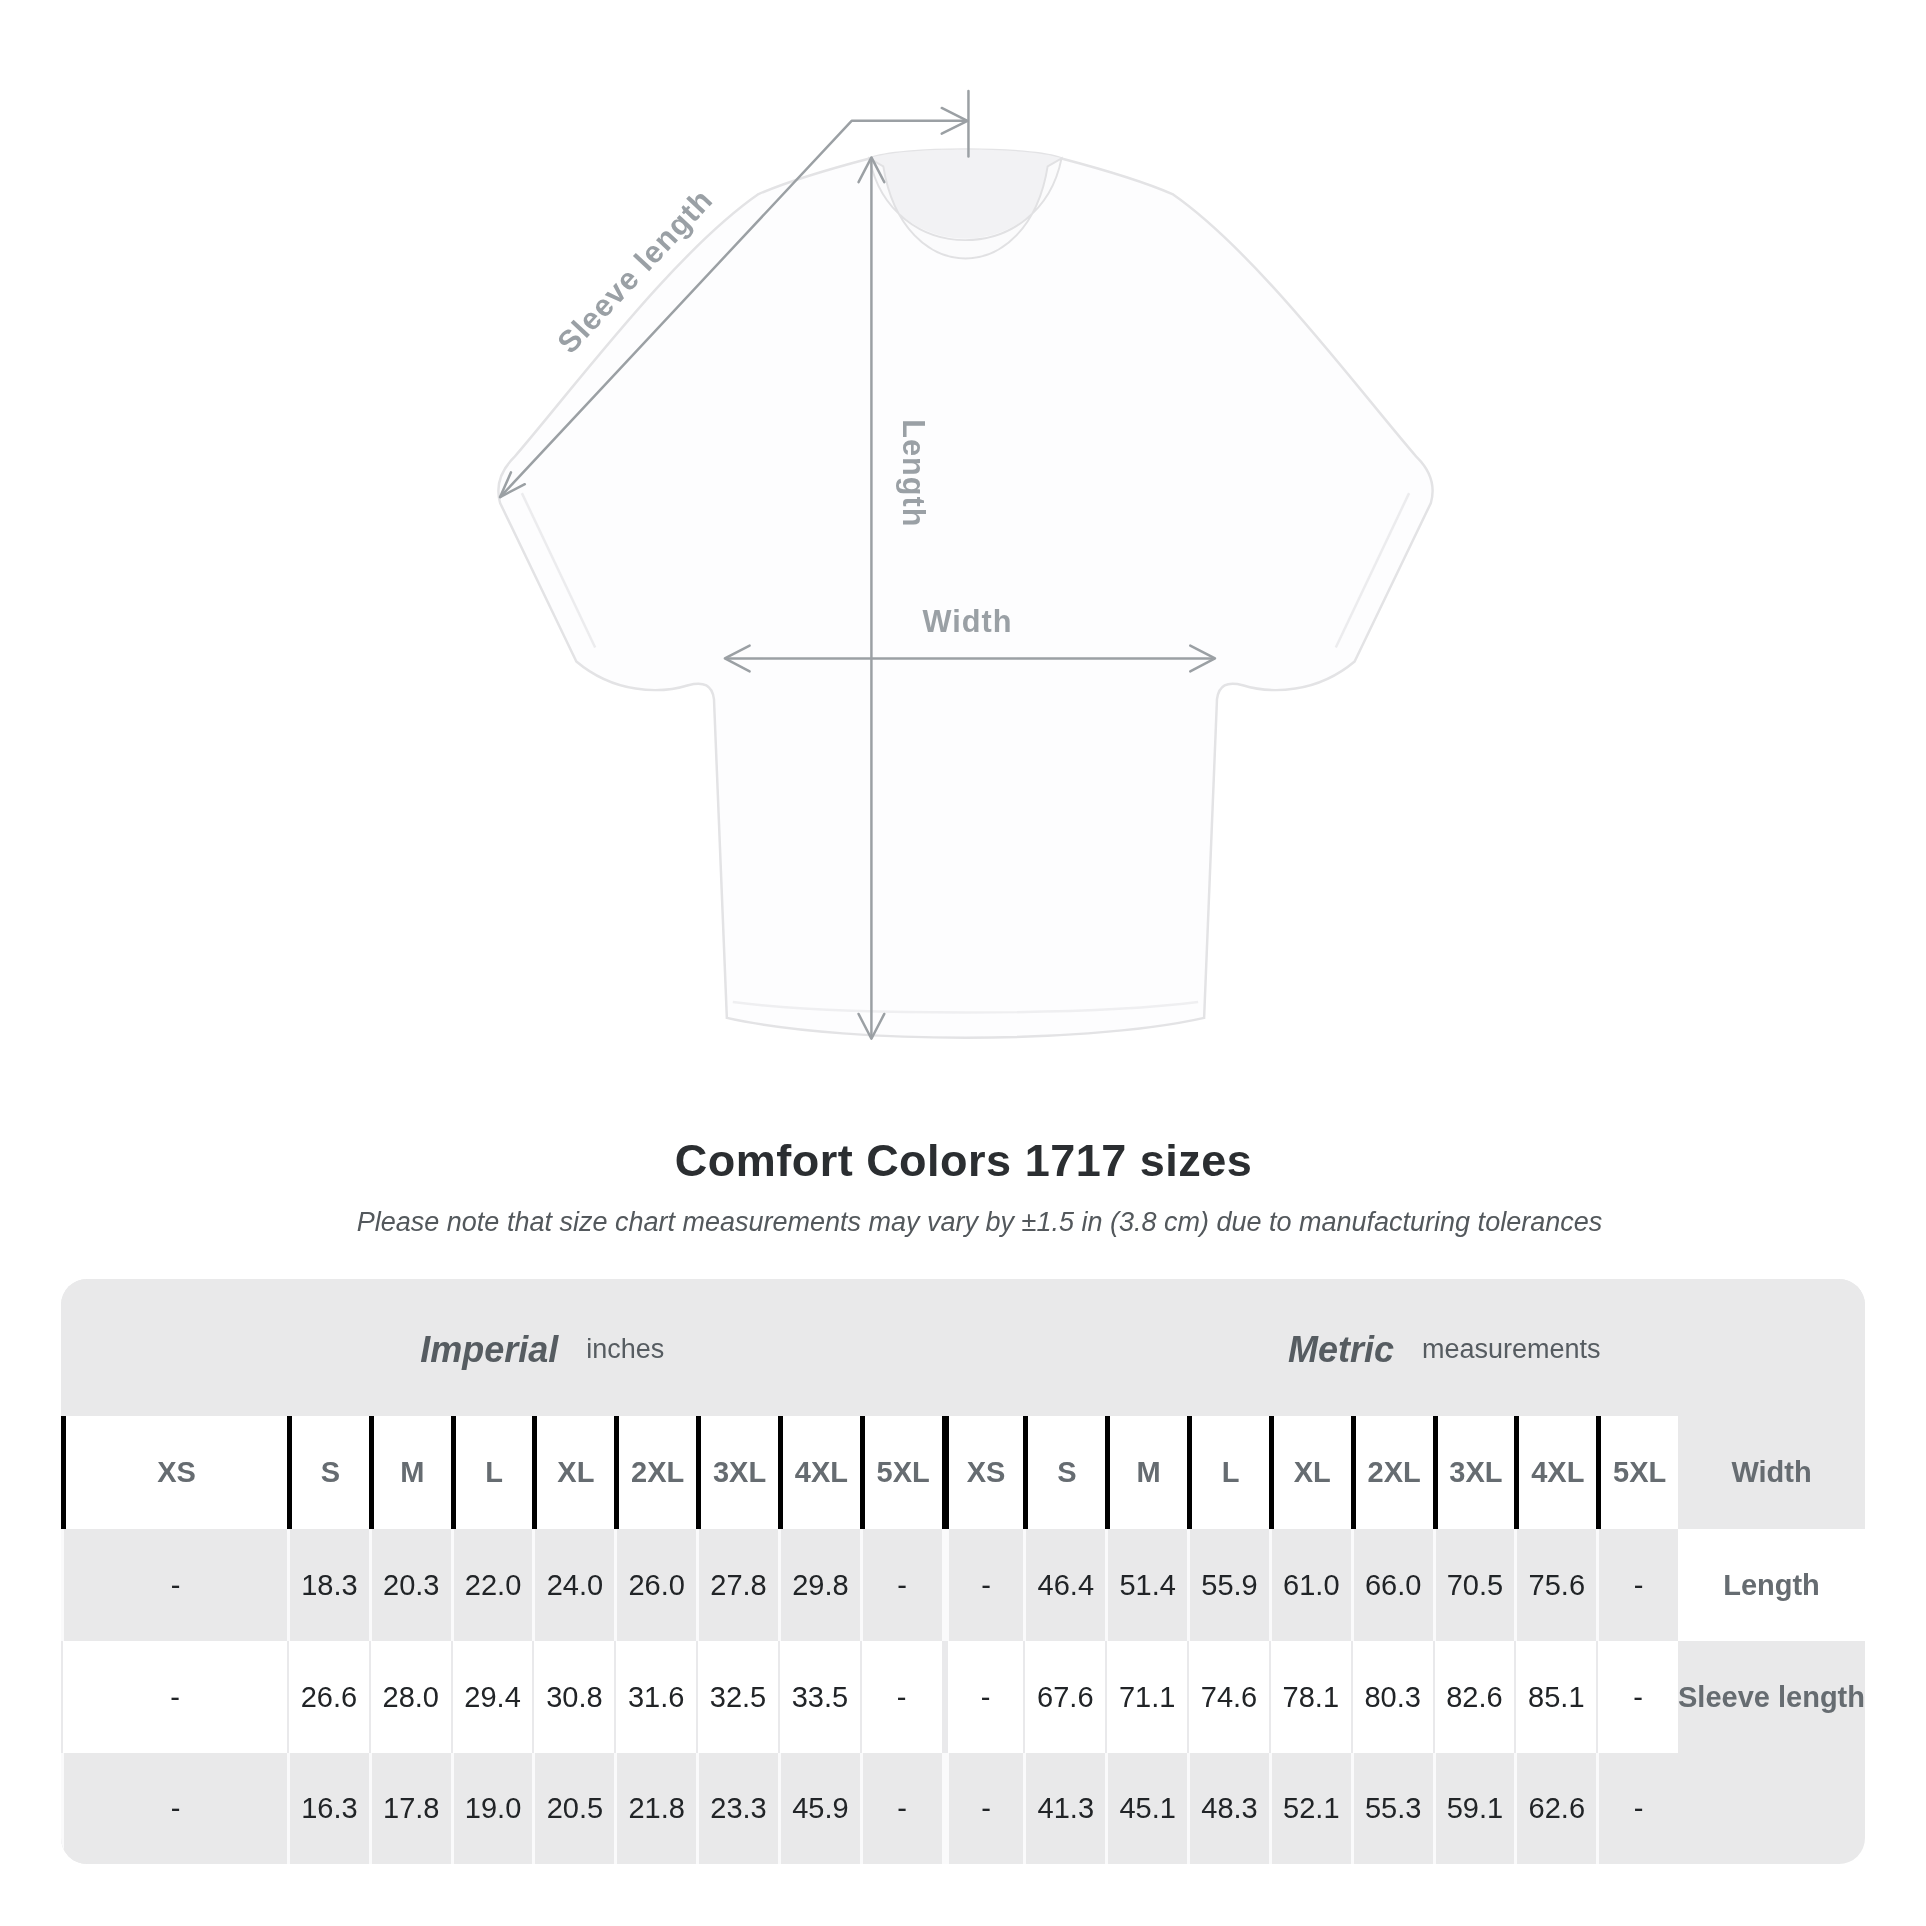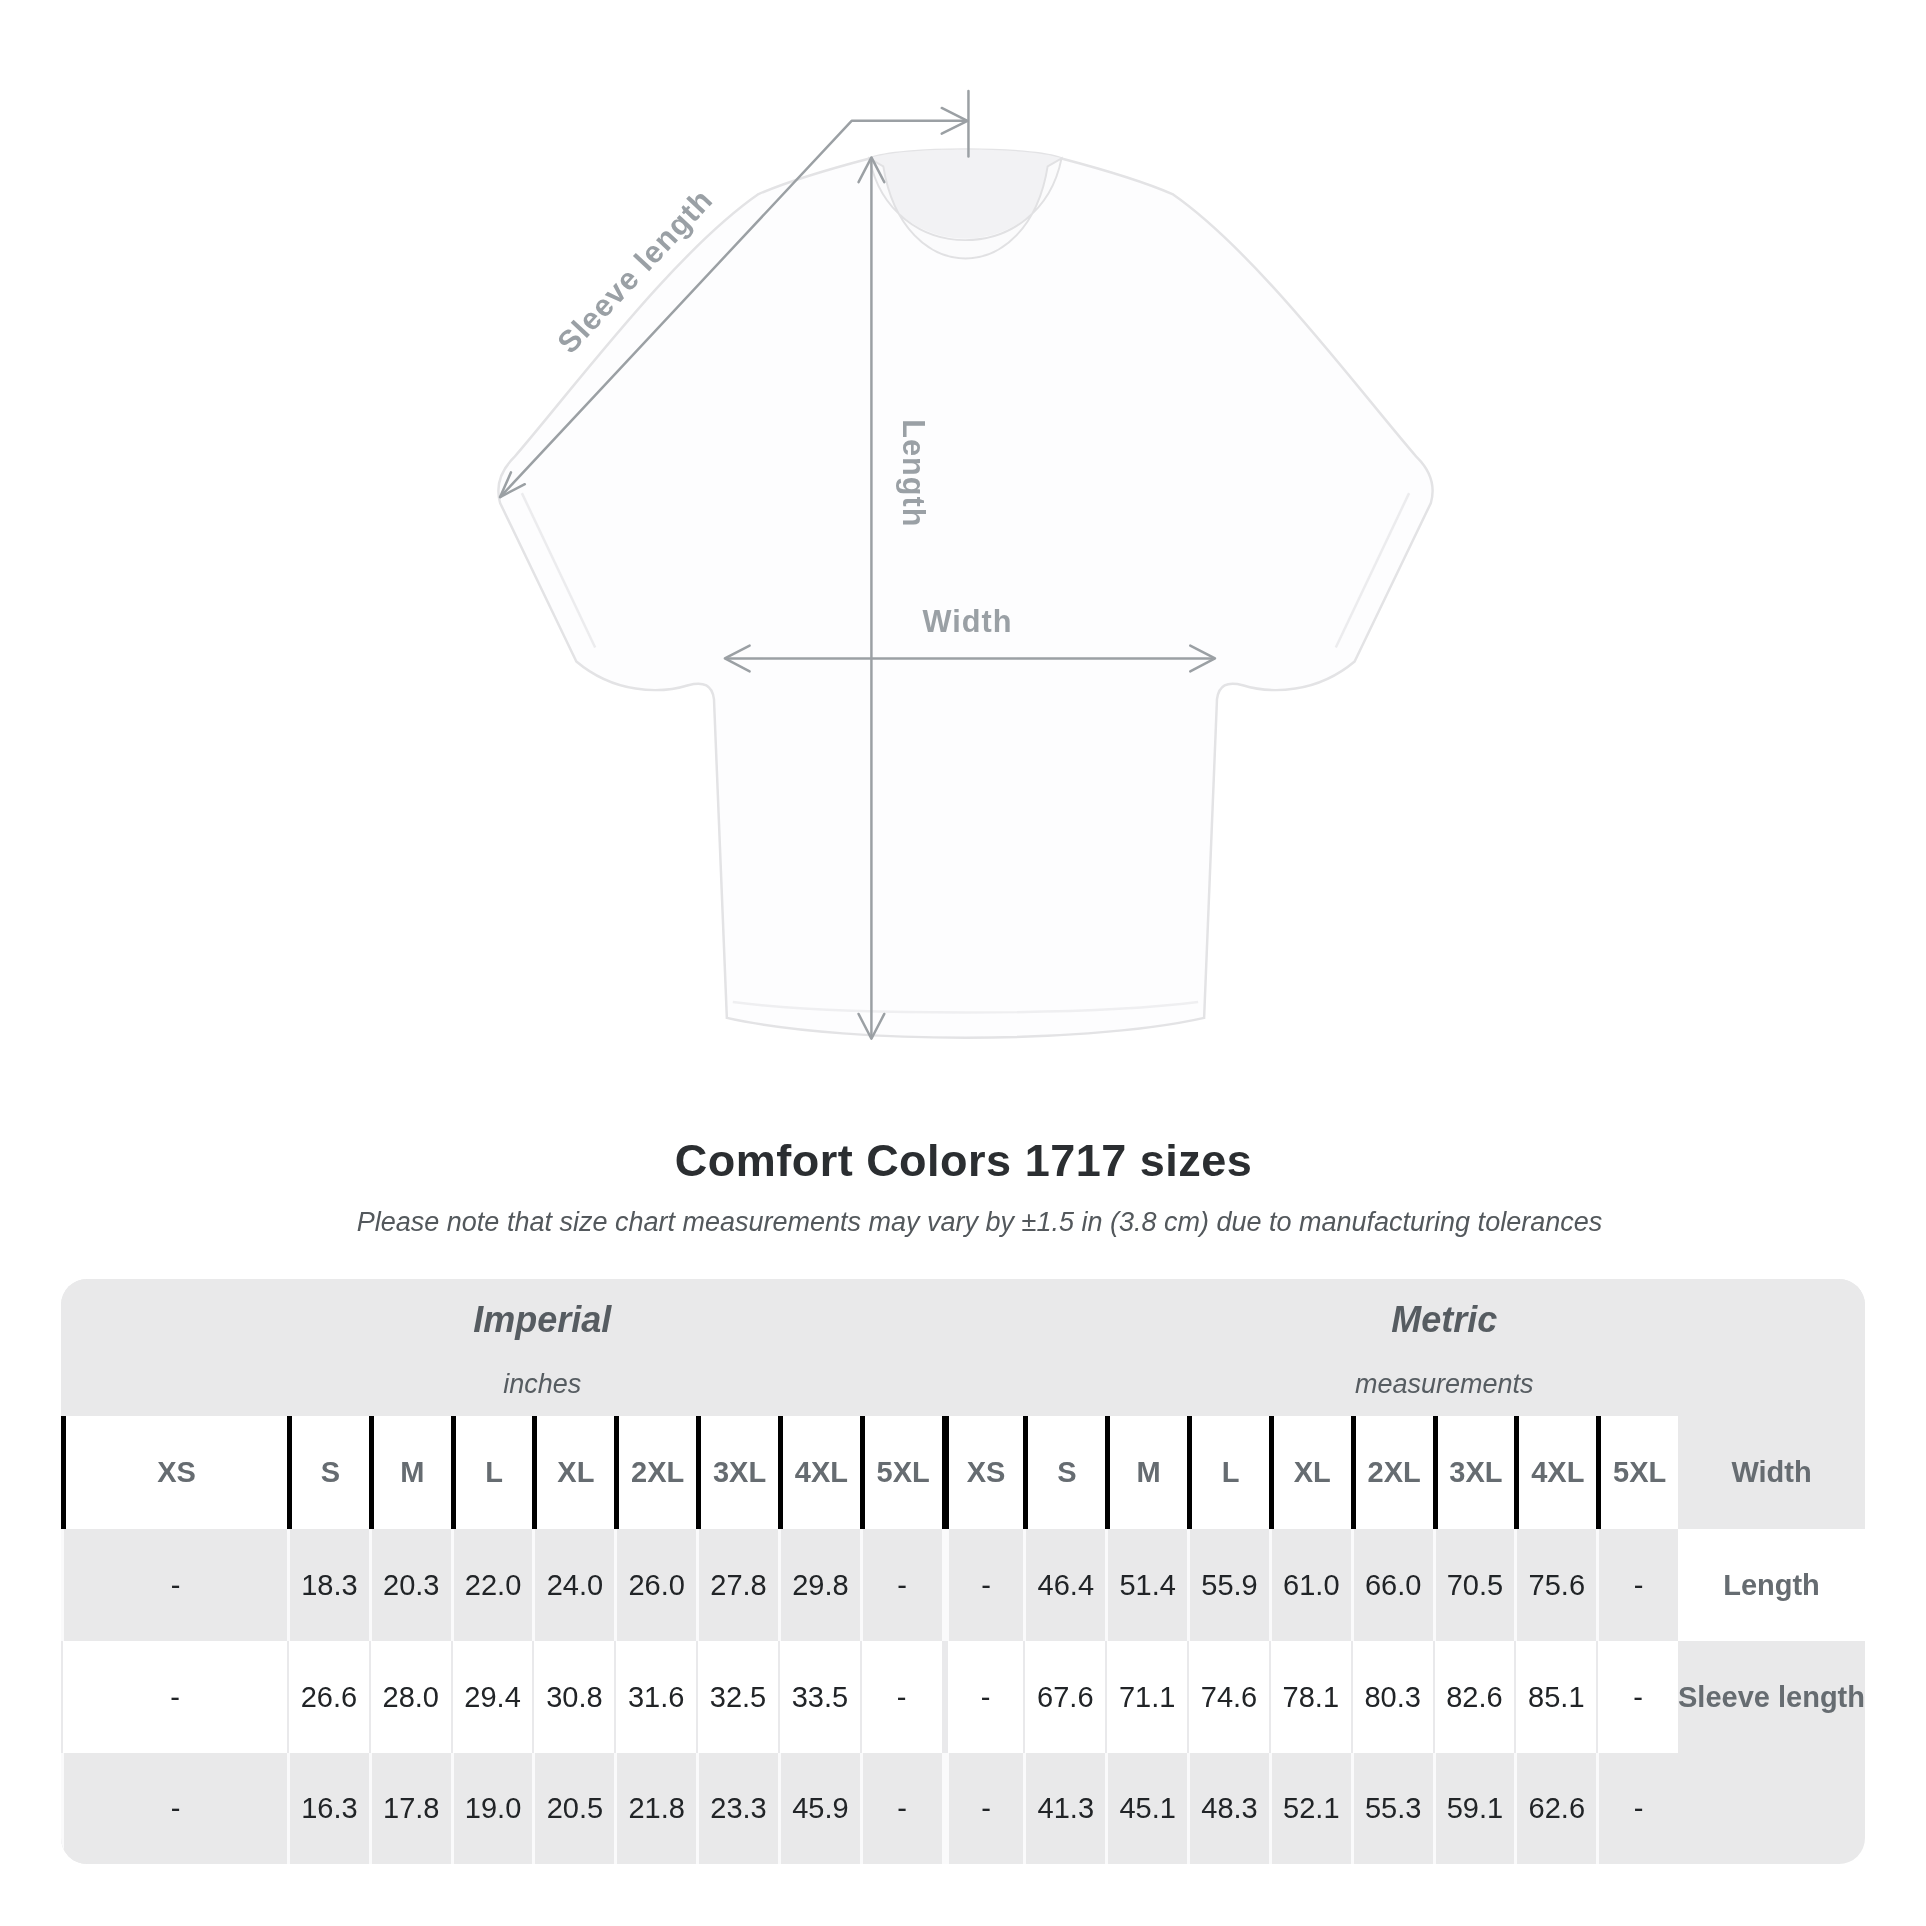--- a/index.html
+++ b/index.html
@@ -22,27 +22,27 @@
   }
   
   .size-table{
     position:absolute;left:61px;top:1279px;width:1804px;height:585px;
     border-radius:26px;overflow:hidden;background:#e9e9ea;
     display:grid;
     grid-template-columns:226px repeat(18, 1fr);
     grid-template-rows:137px 113px 112px 112px auto;
   }
   .band{
-    background:#e9e9ea;display:flex;flex-direction:column;align-items:center;justify-content:center;
+    background:#e9e9ea;display:flex;flex-direction:row;align-items:center;justify-content:center;
     gap:28px;padding-top:4px;color:#565c61;
   }
   .band-imperial{grid-column:1 / span 10;}
   .band-metric{grid-column:11 / span 9;text-align:right;}
   .band .g-label{font-size:36px;font-weight:bold;font-style:italic;}
-  .band .g-sub{font-size:27px;font-style:italic;}
+  .band .g-sub{font-size:27px;}
   .cell{
     display:flex;align-items:center;justify-content:center;
     box-sizing:border-box;white-space:nowrap;
   }
   .hcell{background:#ffffff;border-left:5px solid #000000;
     font-size:29px;font-weight:bold;color:#666c71;}
   .hcell.first{border-left:none;}
   .hcell.bnd{border-left-width:7px;}
   .dcell{font-size:29px;color:#212427;}
   .dcell.g{background:#e9e9ea;border-left:3px solid #fafafb;}

